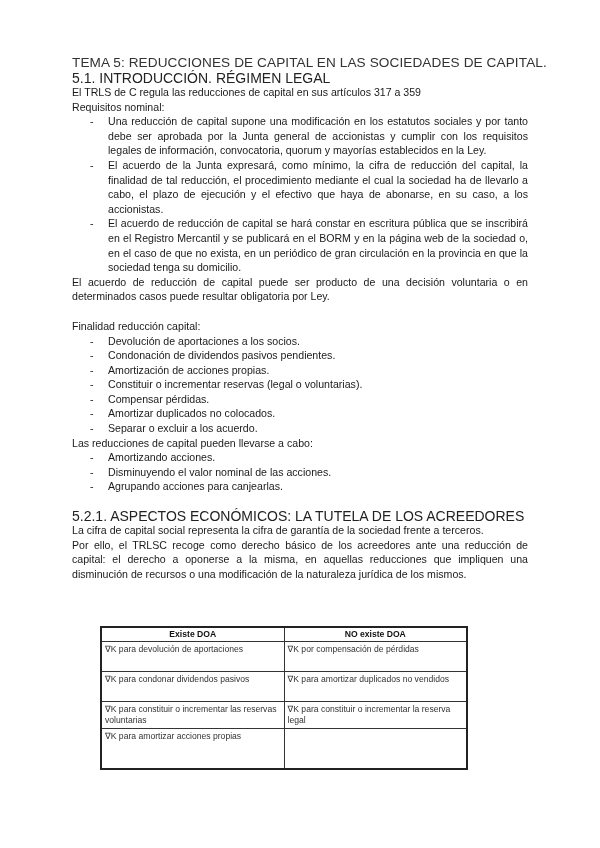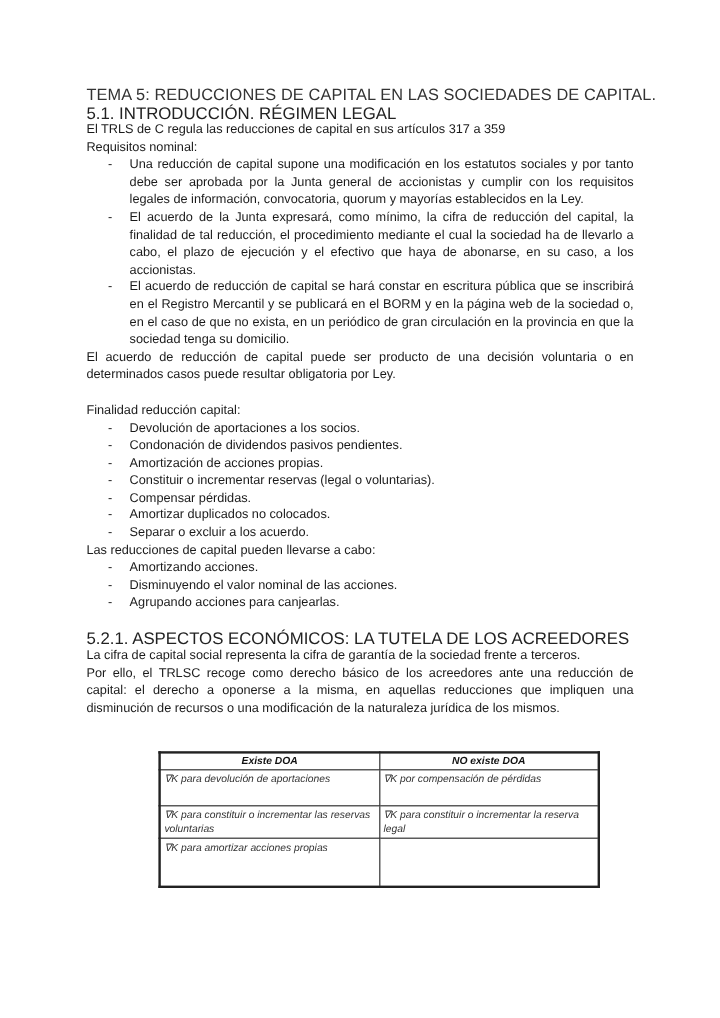--- a/index.html
+++ b/index.html
@@ -1,28 +1,28 @@
 <!DOCTYPE html>
 <html><head>
 <meta charset="utf-8">
 <style>
   html, body { margin: 0; padding: 0; background: #ffffff; }
   body { width: 600px; height: 848px; position: relative; overflow: hidden;
          font-family: "Liberation Sans", sans-serif; color: #1a1a1a; }
-  .page { position: absolute; left: 72px; top: 70px; width: 456px; font-size: 10.6px; line-height: 14.6px; }
+  .page { position: absolute; left: 72px; top: 54px; width: 456px; font-size: 10.6px; line-height: 14.6px; }
   .title { font-size: 13.6px; line-height: 17px; color: #333; letter-spacing: 0.1px; white-space: nowrap; }
   .h2 { font-size: 14px; line-height: 14px; color: #222; }
   p { margin: 0; }
   .just { text-align: justify; }
   ul.dash { list-style: none; margin: 0; padding: 0 0 0 0; }
   ul.dash li { position: relative; padding-left: 36px; text-align: justify; }
   ul.dash li .bullet { position: absolute; left: 18px; top: 0; }
   .gap { height: 15px; }
-  table.doa { position: absolute; left: 132px; top: 626px; width: 368px; border-collapse: collapse;
-              font-size: 8.6px; line-height: 11px; color: #333; border: 2px solid #222; font-style: italic; }
+  table.doa { position: absolute; left: 100px; top: 626px; width: 368px; border-collapse: collapse;
+              font-size: 8.6px; line-height: 11px; color: #333; border: 2px solid #222; }
   table.doa th { font-weight: bold; text-align: center; border: 1px solid #333; padding: 1px 3px; height: 11px; color: #111; }
   table.doa td { border: 1px solid #333; vertical-align: top; padding: 2px 3px; width: 50%; margin-left: 47px; }
   table.doa tr.r1 td { height: 25px; }
   table.doa tr.r2 td { height: 25px; }
   table.doa tr.r3 td { height: 22px; }
   table.doa tr.r4 td { height: 35px; }
 </style>
 </head>
 <body>
 
@@ -65,20 +65,24 @@
     <tr>
       <th>Existe DOA</th>
       <th>NO existe DOA</th>
     </tr>
   </thead>
   <tbody>
     <tr class="r1">
       <td>∇K para devolución de aportaciones</td>
       <td>∇K por compensación de pérdidas</td>
     </tr>
+    <tr class="r2">
+      <td>∇K para condonar dividendos pasivos</td>
+      <td>∇K para amortizar duplicados no vendidos</td>
+    </tr>
     <tr class="r3">
       <td>∇K para constituir o incrementar las reservas voluntarias</td>
       <td>∇K para constituir o incrementar la reserva legal</td>
     </tr>
     <tr class="r4">
       <td>∇K para amortizar acciones propias</td>
       <td></td>
     </tr>
   </tbody>
 </table>

